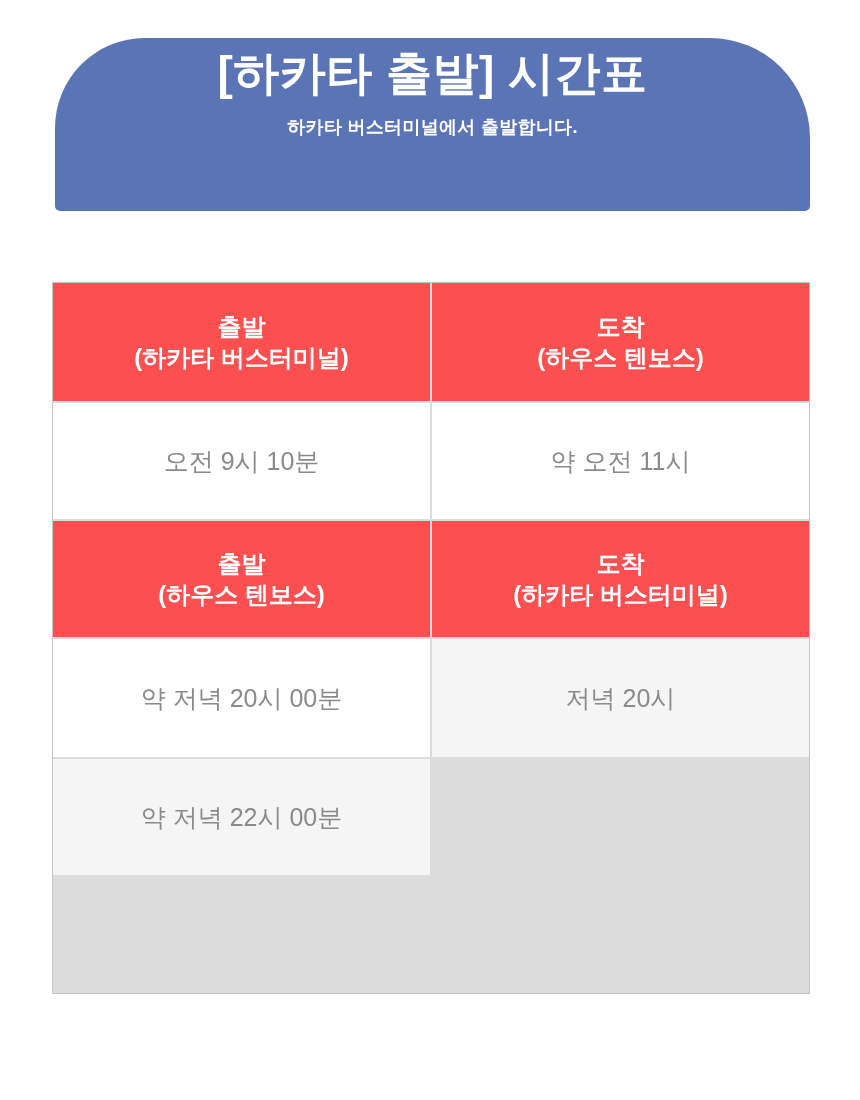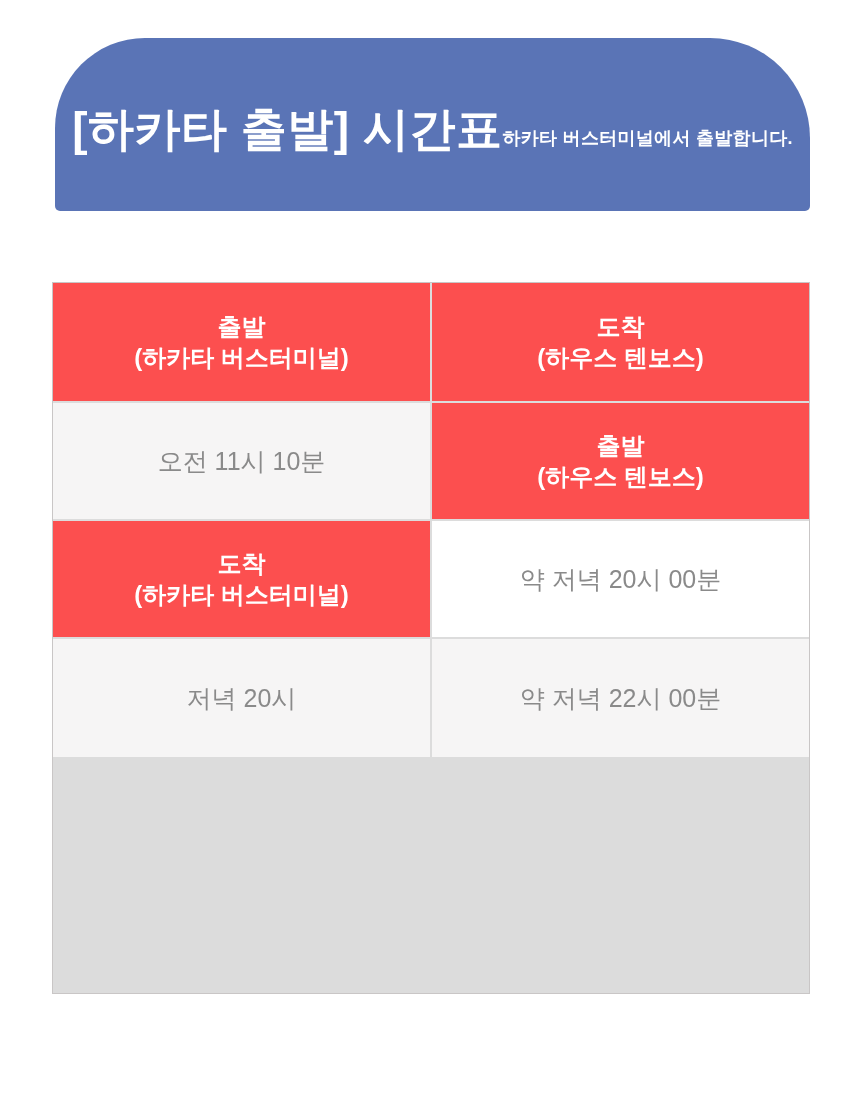--- a/index.html
+++ b/index.html
@@ -24,23 +24,23 @@
   
   .hero {
     position: absolute;
     left: 55px;
     top: 38px;
     width: 755px;
     height: 173px;
     background: var(--header-blue);
     border-radius: 90px 100px 5px 5px;
     display: flex;
-    flex-direction: row;
+    flex-direction: column;
     align-items: center;
-    justify-content: center;
+    justify-content: flex-start;
     padding-top: 10px;
     color: var(--white);
     text-align: center;
   }
   .hero h1 {
     font-size: 46px;
     font-weight: 800;
     letter-spacing: 0.5px;
     line-height: 1.1;
   }
@@ -102,22 +102,25 @@
 
     <div class="cell head">
       <span>출발</span>
       <span>(하카타 버스터미널)</span>
     </div>
     <div class="cell head">
       <span>도착</span>
       <span>(하우스 텐보스)</span>
     </div>
 
-    <div class="cell data alt">
-      <span>오전 11시 10분</span>
+    <div class="cell data">
+      <span>오전 9시 10분</span>
+    </div>
+    <div class="cell data">
+      <span>약 오전 11시</span>
     </div>
 
     <div class="cell head">
       <span>출발</span>
       <span>(하우스 텐보스)</span>
     </div>
     <div class="cell head">
       <span>도착</span>
       <span>(하카타 버스터미널)</span>
     </div>

